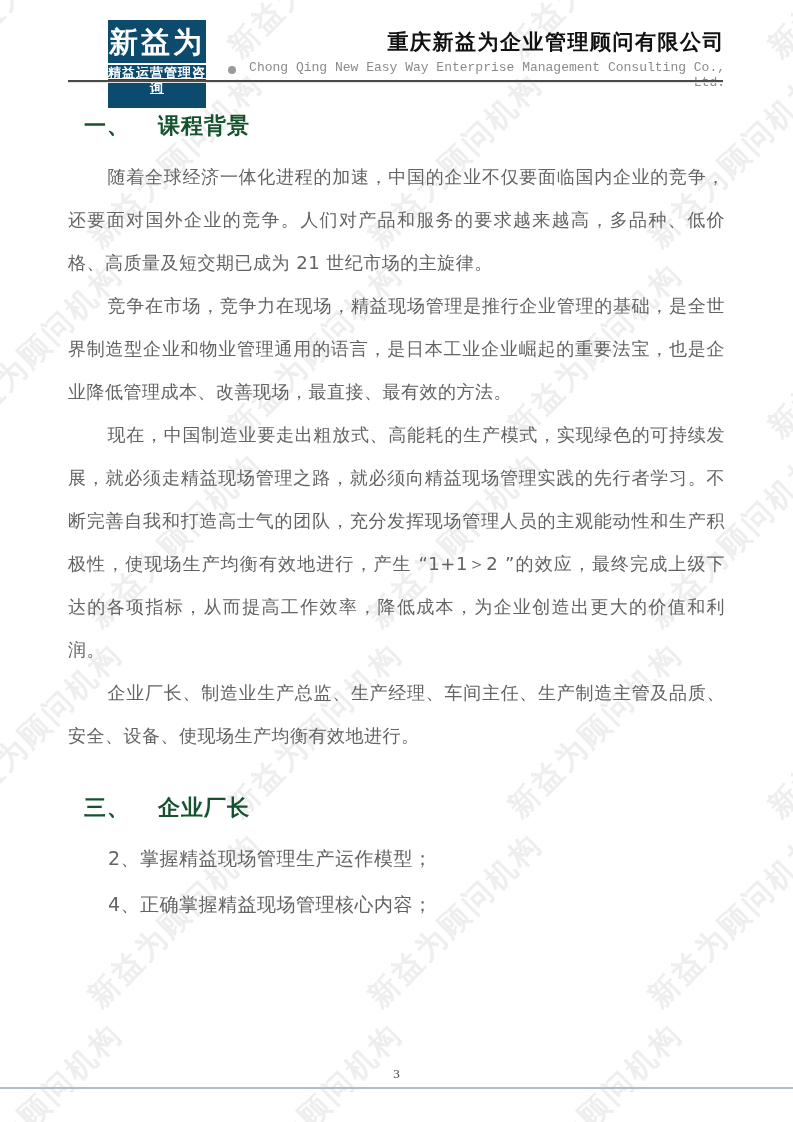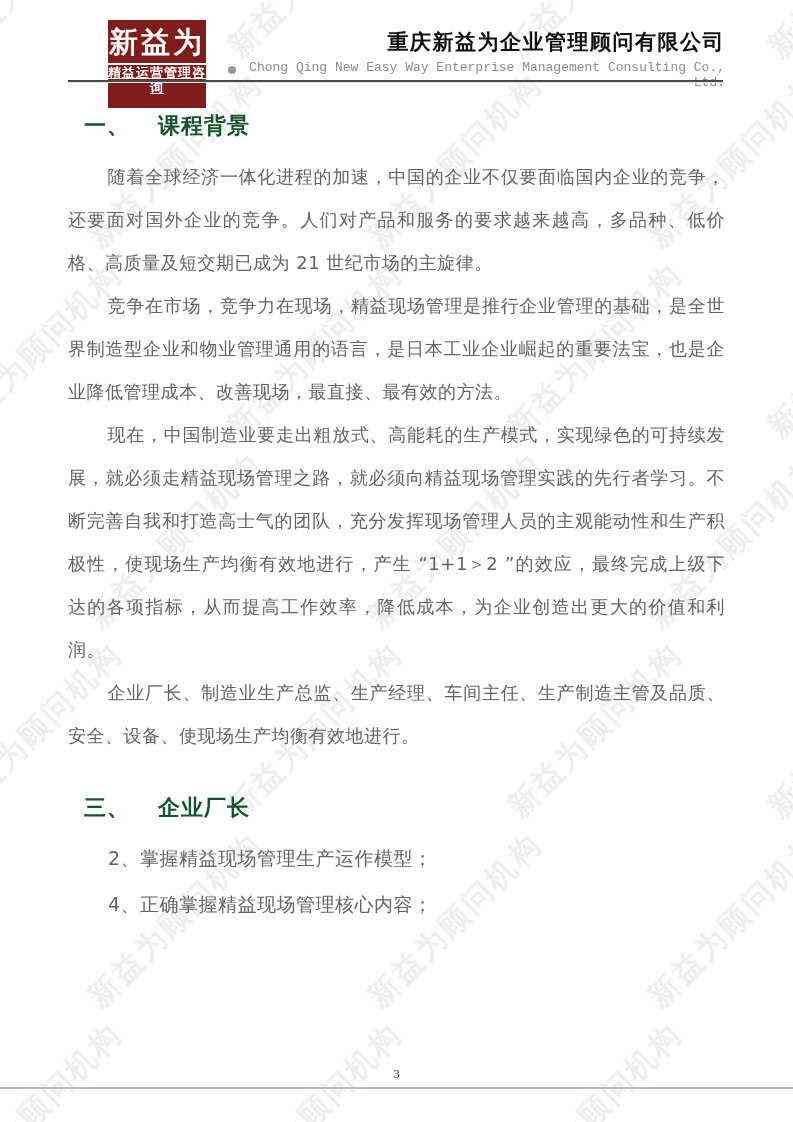--- a/index.html
+++ b/index.html
@@ -38,21 +38,21 @@
     position: relative;
     z-index: 2;
     display: flex;
     align-items: flex-start;
     padding: 20px 68px 0 108px;
     height: 80px;
   }
   .logo {
     flex: 0 0 auto;
     width: 98px;
-    background: #7f1d1d;
+    background: #0c4a6e;
     color: #ffffff;
     text-align: center;
     position: relative;
   }
   .logo-main {
     font-size: 29px;
     font-weight: bold;
     letter-spacing: 3px;
     line-height: 42px;
     border-bottom: 2px solid #ffffff;

